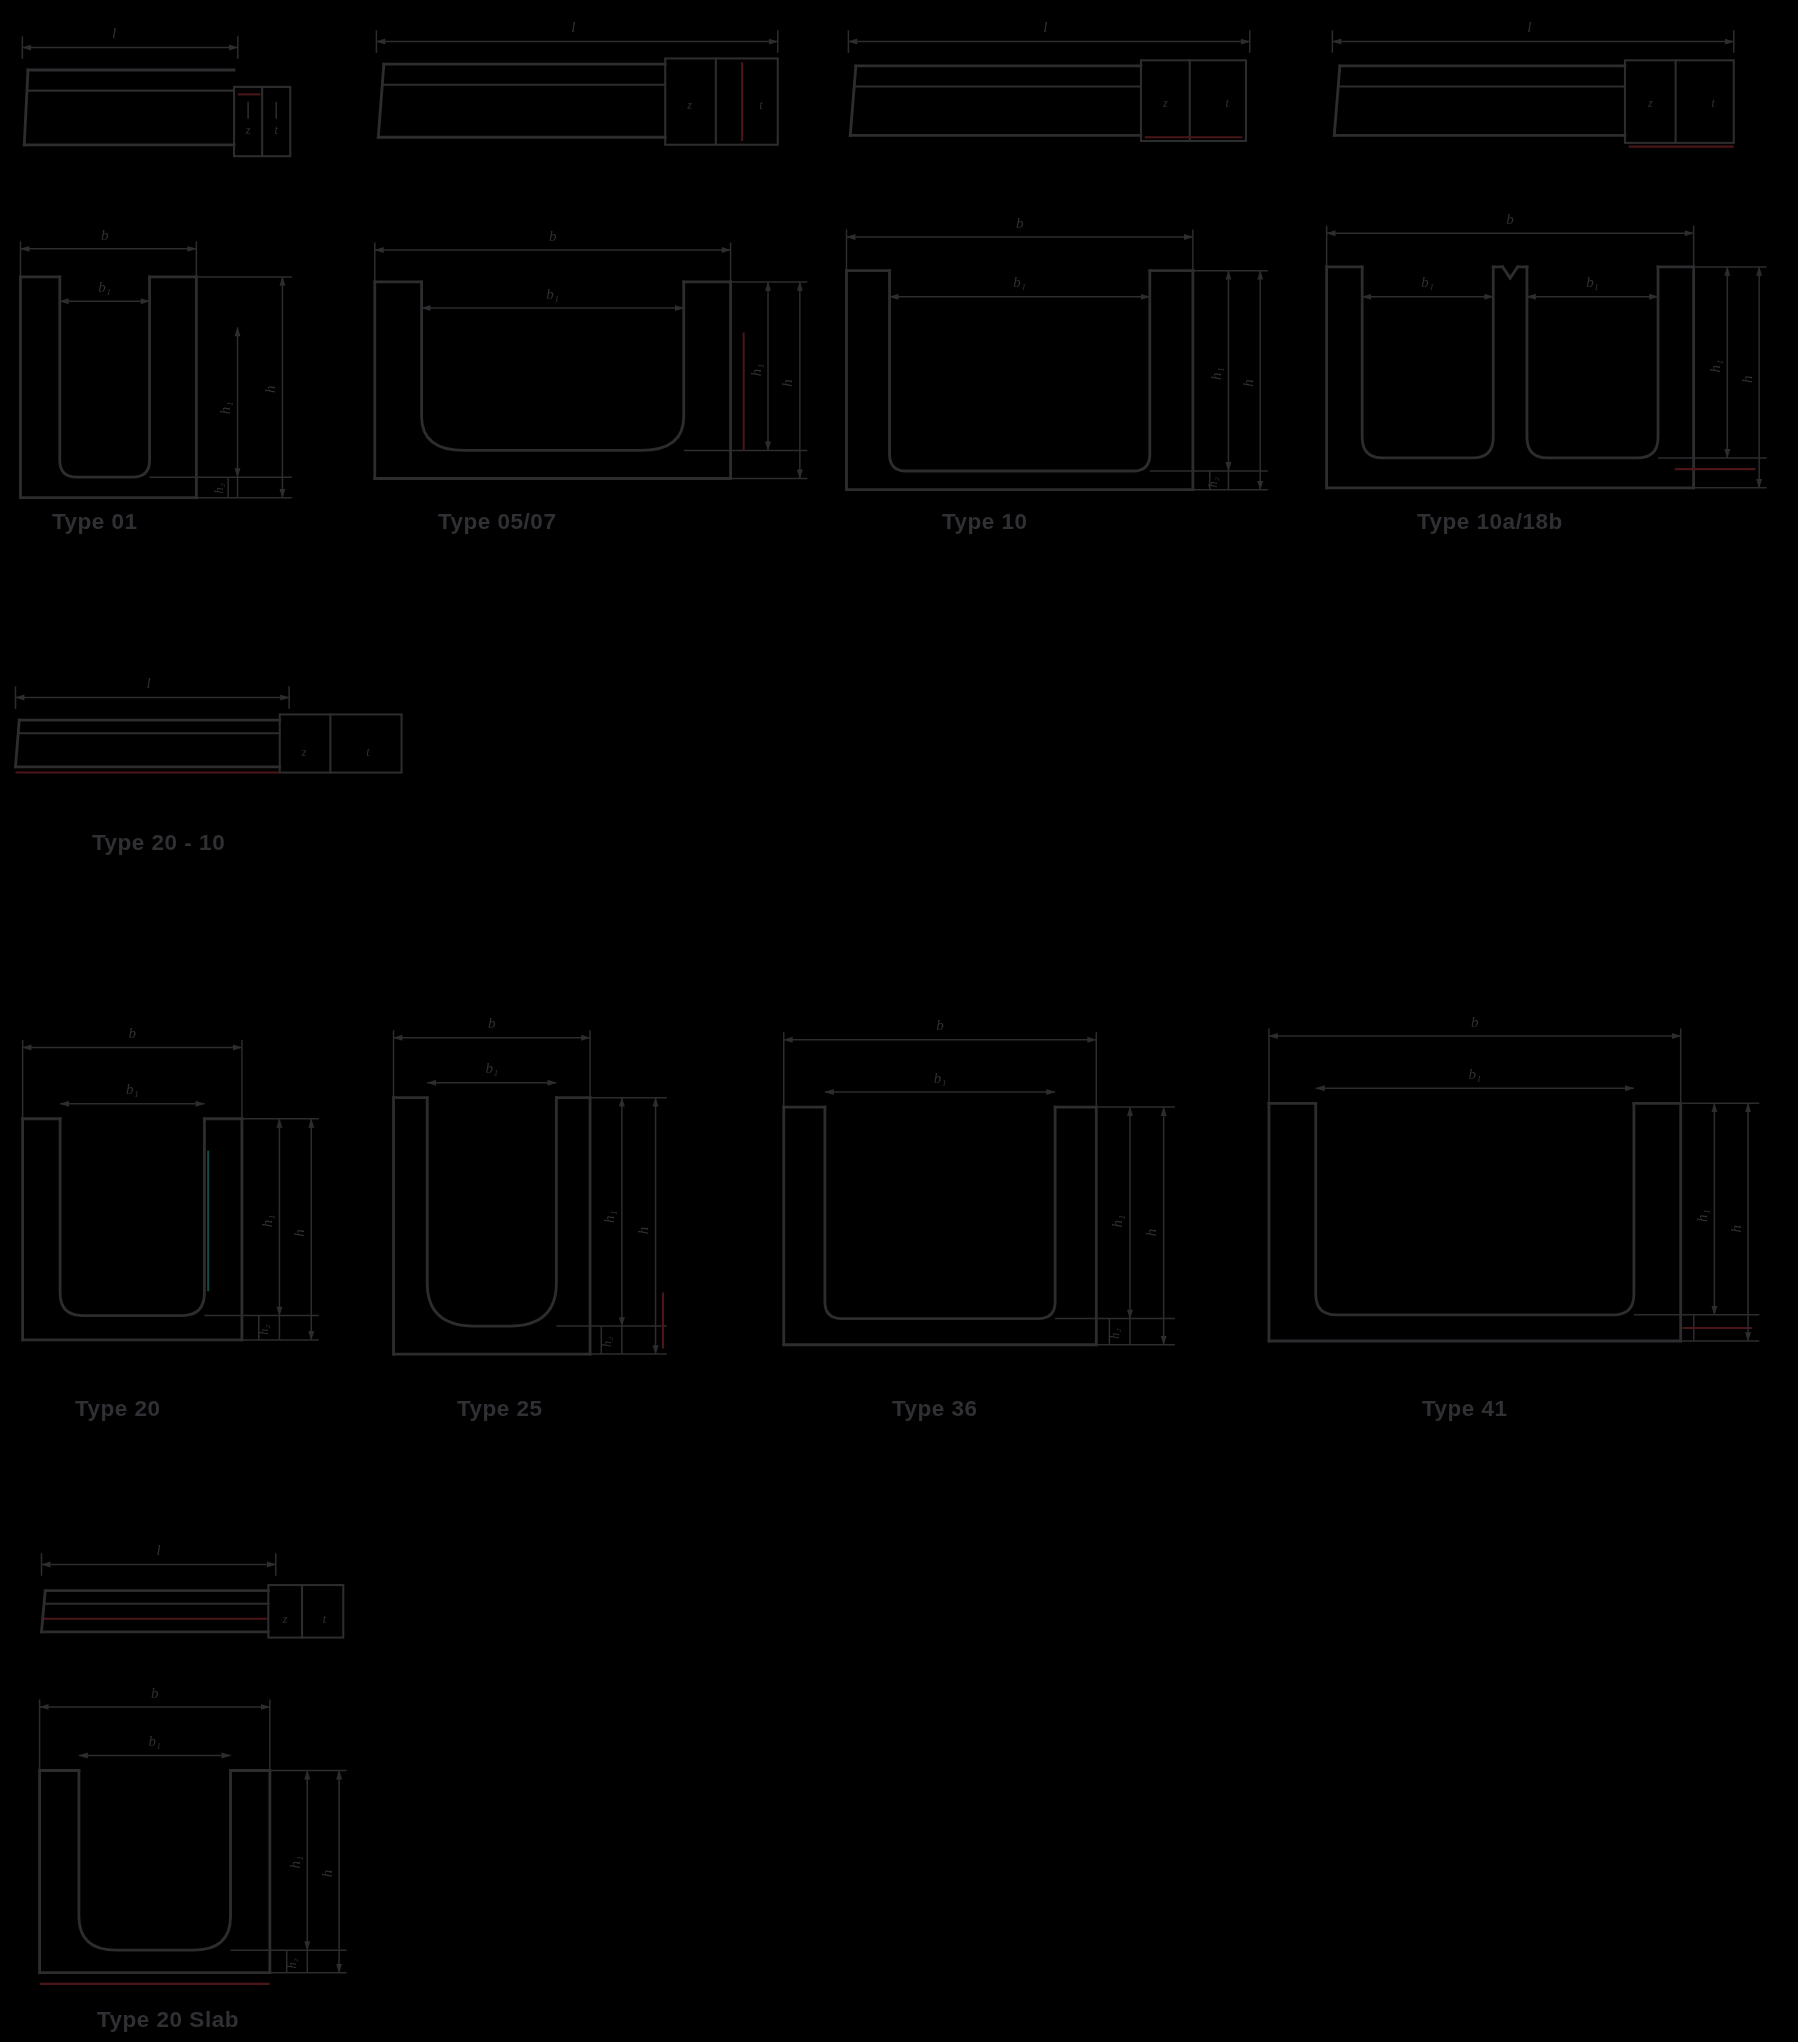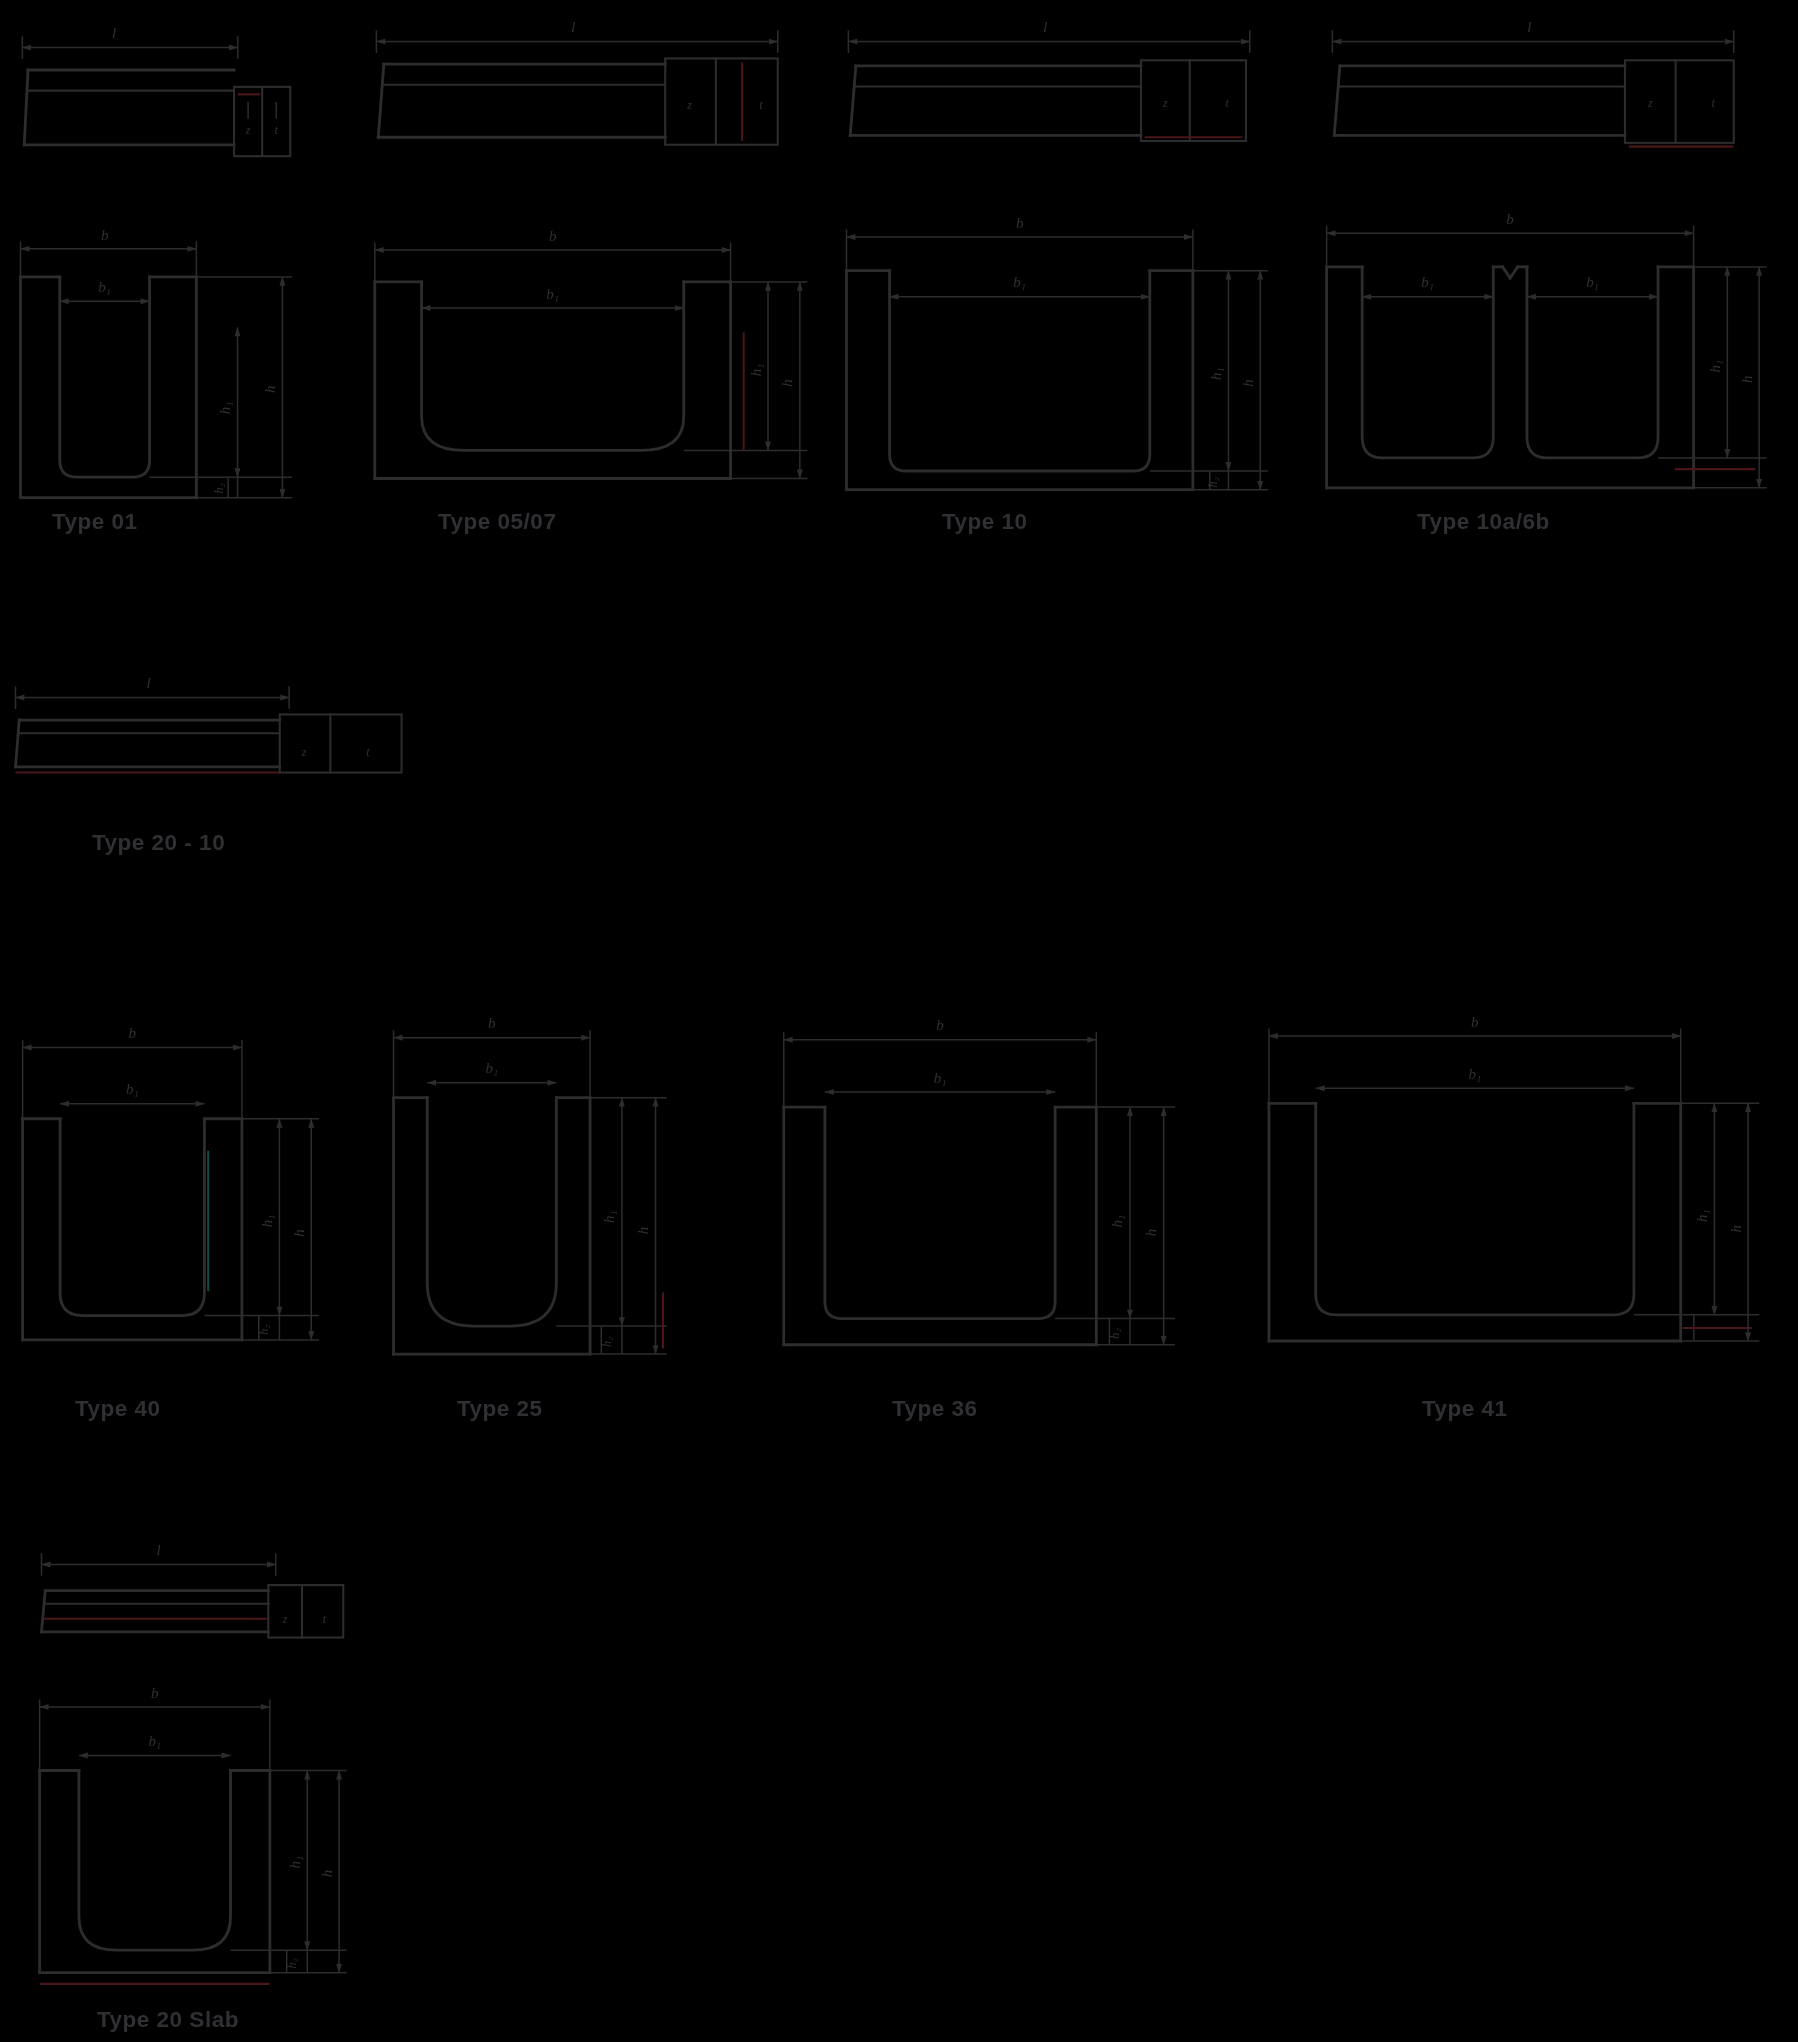--- a/index.html
+++ b/index.html
@@ -270,21 +270,21 @@
         <text class="dl" transform="rotate(-90 428 186)" x="428" y="186">h₁</text>
         <line class="d" x1="470" y1="80" x2="470" y2="316" marker-start="url(#aS)" marker-end="url(#aE)"></line>
         <text class="dl" transform="rotate(-90 462 200)" x="462" y="200">h</text>
       </g>
     </svg>
   </div>
 
   <div class="caption" style="left:52px;top:509px">Type 01</div>
   <div class="caption" style="left:438px;top:509px">Type 05/07</div>
   <div class="caption" style="left:942px;top:509px">Type 10</div>
-  <div class="caption" style="left:1417px;top:509px">Type 10a/6b</div>
+  <div class="caption" style="left:1417px;top:509px">Type 10a/18b</div>
 
   <div class="fig" style="left:7.5px;top:673px">
     <svg width="417" height="141" viewBox="0 0 445 150">
       <g>
         <line class="d" x1="8" y1="14" x2="8" y2="38"></line>
         <line class="d" x1="300" y1="14" x2="300" y2="38"></line>
         <line class="d" x1="8" y1="26" x2="300" y2="26" marker-start="url(#aS)" marker-end="url(#aE)"></line>
         <text class="dl" x="150" y="16">l</text>
       </g>
       <g>
@@ -438,21 +438,21 @@
         <line class="d" x1="460" y1="330" x2="460" y2="358"></line>
         <line class="r" x1="448" y1="344" x2="522" y2="344"></line>
         <line class="d" x1="482" y1="104" x2="482" y2="330" marker-start="url(#aS)" marker-end="url(#aE)"></line>
         <text class="dl" transform="rotate(-90 474 224)" x="474" y="224">h₁</text>
         <line class="d" x1="518" y1="104" x2="518" y2="358" marker-start="url(#aS)" marker-end="url(#aE)"></line>
         <text class="dl" transform="rotate(-90 510 238)" x="510" y="238">h</text>
       </g>
     </svg>
   </div>
 
-  <div class="caption" style="left:75px;top:1396px">Type 40</div>
+  <div class="caption" style="left:75px;top:1396px">Type 20</div>
   <div class="caption" style="left:457px;top:1396px">Type 25</div>
   <div class="caption" style="left:892px;top:1396px">Type 36</div>
   <div class="caption" style="left:1422px;top:1396px">Type 41</div>
 
   <div class="fig" style="left:34px;top:1538px">
     <svg width="328" height="141" viewBox="0 0 350 150">
       <g>
         <line class="d" x1="8" y1="16" x2="8" y2="40"></line>
         <line class="d" x1="258" y1="16" x2="258" y2="40"></line>
         <line class="d" x1="8" y1="28" x2="258" y2="28" marker-start="url(#aS)" marker-end="url(#aE)"></line>

